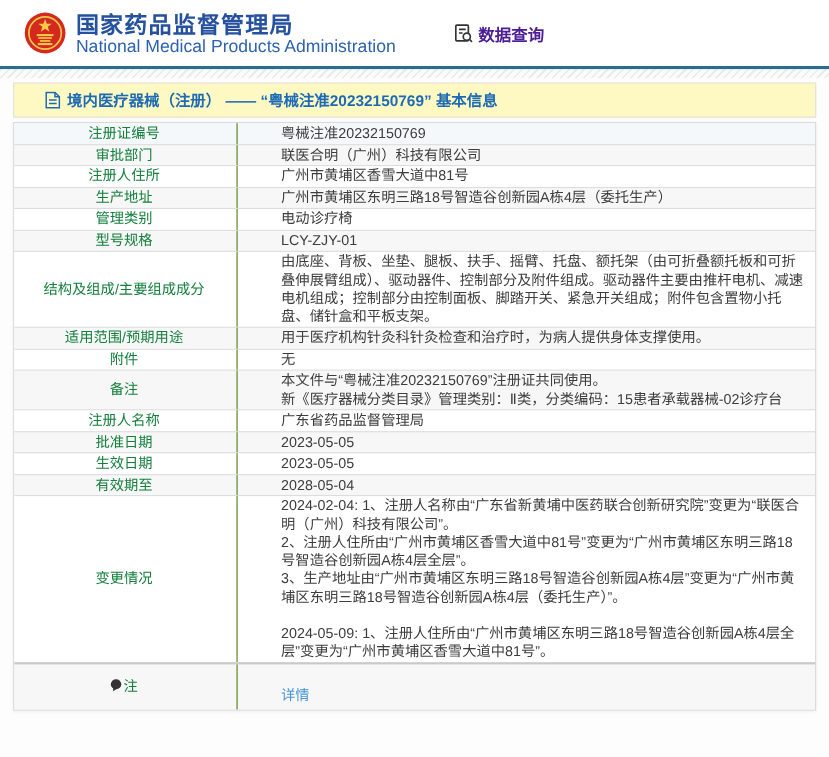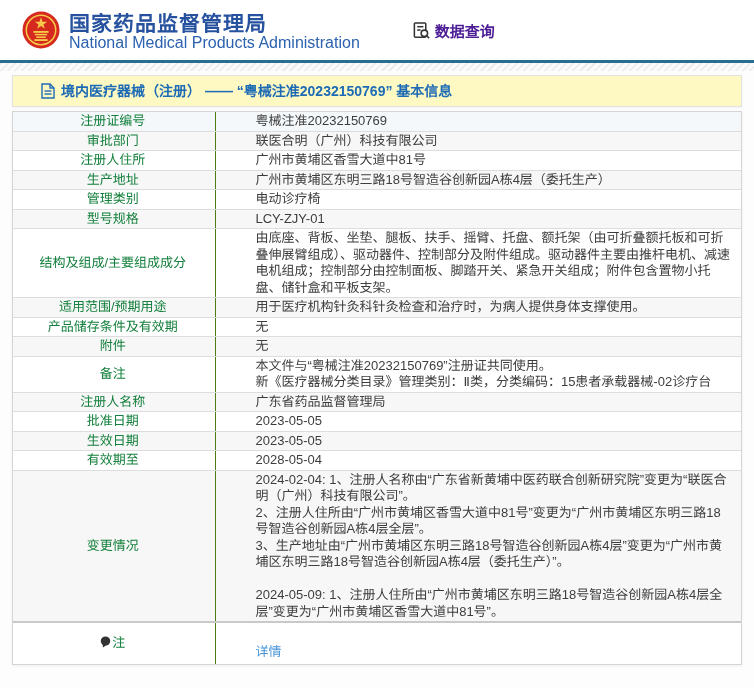--- a/index.html
+++ b/index.html
@@ -170,24 +170,20 @@
       </div>
       <div class="row">
         <div class="cell-label">结构及组成/主要组成成分</div>
         <div class="cell-value">由底座、背板、坐垫、腿板、扶手、摇臂、托盘、额托架（由可折叠额托板和可折叠伸展臂组成）、驱动器件、控制部分及附件组成。驱动器件主要由推杆电机、减速电机组成；控制部分由控制面板、脚踏开关、紧急开关组成；附件包含置物小托盘、储针盒和平板支架。</div>
       </div>
       <div class="row">
         <div class="cell-label">适用范围/预期用途</div>
         <div class="cell-value">用于医疗机构针灸科针灸检查和治疗时，为病人提供身体支撑使用。</div>
       </div>
       <div class="row">
-        <div class="cell-label">产品储存条件及有效期</div>
-        <div class="cell-value">无</div>
-      </div>
-      <div class="row">
         <div class="cell-label">附件</div>
         <div class="cell-value">无</div>
       </div>
       <div class="row">
         <div class="cell-label">备注</div>
         <div class="cell-value">本文件与“粤械注准20232150769”注册证共同使用。
 新《医疗器械分类目录》管理类别：Ⅱ类，分类编码：15患者承载器械-02诊疗台</div>
       </div>
       <div class="row">
         <div class="cell-label">注册人名称</div>

